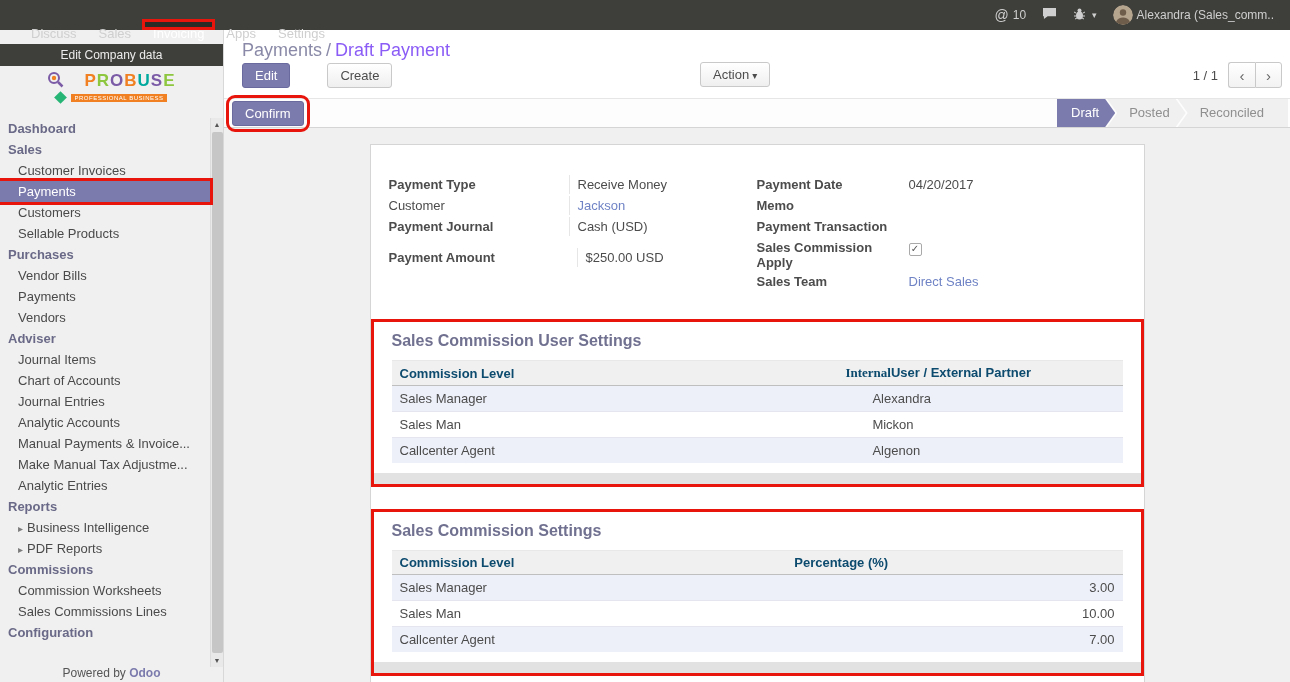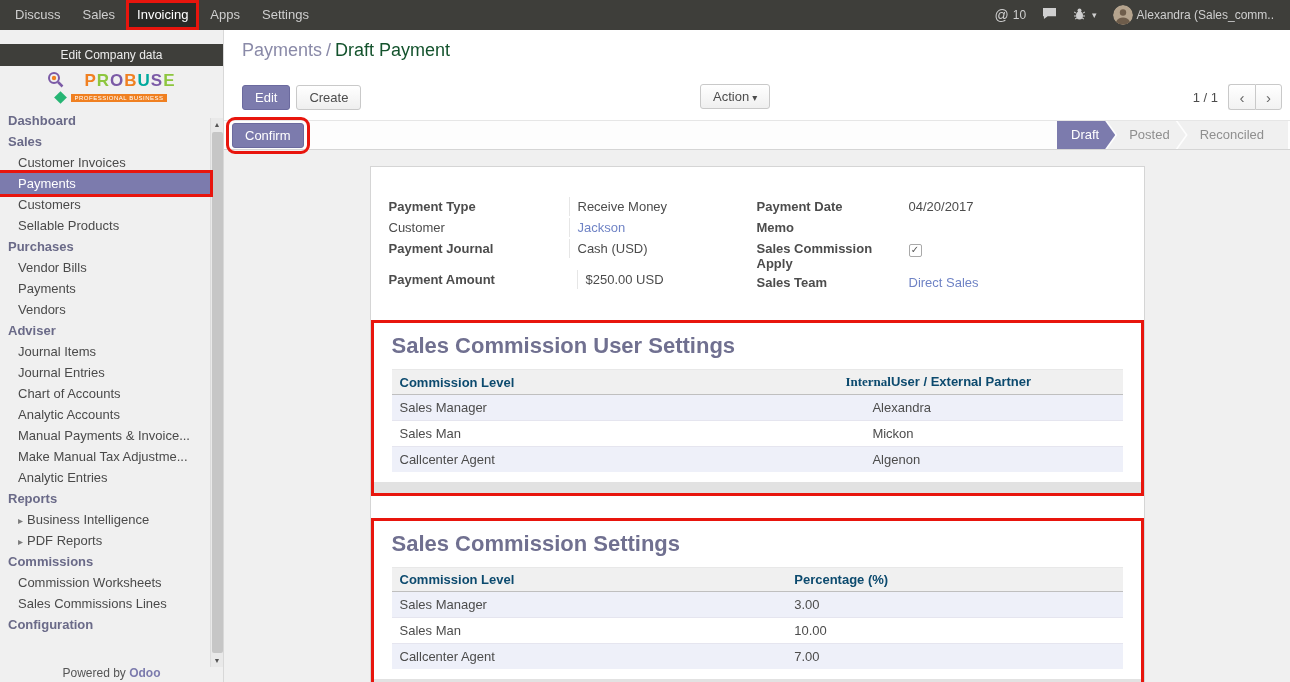--- a/index.html
+++ b/index.html
@@ -7,60 +7,60 @@
     --annotation-red:#e8150d;
     --link:#6f83c5;
   }
   *{box-sizing:border-box;}
   body{
     width:1290px;height:682px;margin:0;overflow:hidden;
     font-family:"Liberation Sans",sans-serif;font-size:13px;color:#4c4c4c;background:#fff;
   }
   
   .topbar{height:30px;background:#3e3e3a;color:#cfcfcf;display:flex;justify-content:space-between;position:relative;z-index:9;}
-  .tb-menus{display:flex;padding-left:4px;}
+  .tb-menus{display:flex;padding-left:20px;margin-top:19px;}
   .tb-menu{line-height:30px;padding:0 11px;cursor:pointer;white-space:nowrap;}
   .tb-menu.active{background:#2a2a27;color:#fff;outline:3px solid var(--annotation-red);outline-offset:-3px;}
   .tb-right{display:flex;align-items:center;padding-right:8px;}
   .tb-item{display:flex;align-items:center;gap:4px;padding:0 8px;height:30px;cursor:pointer;}
   .tb-at{font-size:14px;}
   .tb-count{font-size:12px;}
   .tb-caret{font-size:9px;margin-left:2px;}
   .avatar{width:20px;height:20px;border-radius:50%;overflow:hidden;display:inline-block;flex-shrink:0;}
   .tb-user{font-size:12px;white-space:nowrap;}
   
   .layout{display:flex;height:652px;}
   
   .sidebar{width:224px;flex-shrink:0;background:#f0f0f0;border-right:1px solid #d8d8d8;position:relative;}
   .side-header{background:#3e3e3a;color:#ececec;font-size:12px;text-align:center;padding:4px 0;margin-top:14px;cursor:pointer;}
   .logo{padding:5px 14px 2px;text-align:center;cursor:pointer;}
   .logo-row{display:flex;align-items:center;justify-content:center;gap:20px;}
   .logo-text{font-weight:bold;font-size:17px;letter-spacing:1px;}
   .logo-tagrow{display:flex;align-items:center;justify-content:center;gap:6px;margin-top:2px;}
   .logo-diamond{width:9px;height:9px;background:#26b574;transform:rotate(45deg);display:inline-block;}
   .logo-tagline{background:#f08021;color:#fff;font-size:6px;letter-spacing:.5px;padding:1px 4px;}
-  .side-nav{margin-top:6px;}
+  .side-nav{margin-top:14px;}
   .side-sec{color:#6a6a88;font-weight:bold;padding:3px 8px;cursor:pointer;}
   .side-item{padding:3px 8px 3px 18px;color:#4a4a4a;cursor:pointer;width:210px;white-space:nowrap;overflow:hidden;position:relative;}
   .side-item.selected{background:var(--accent);color:#fff;outline:3px solid var(--annotation-red);z-index:3;}
   .side-item .tri{color:#7b7b7b;font-size:10px;margin-right:4px;}
   .side-scrollbar{position:absolute;top:88px;bottom:15px;right:0;width:13px;background:#e9e9e9;border-left:1px solid #dcdcdc;}
   .sb-btn{position:absolute;left:0;width:100%;height:13px;font-size:7px;color:#555;text-align:center;line-height:13px;cursor:pointer;background:#e9e9e9;}
   .sb-up{top:0;} .sb-down{bottom:0;}
   .sb-thumb{position:absolute;top:14px;bottom:14px;left:1px;width:11px;background:#c6c6c6;border-radius:2px;cursor:grab;}
   .side-footer{position:absolute;bottom:0;left:0;width:100%;text-align:center;font-size:12px;padding:2px 0;color:#555;}
   .side-footer .brand{color:var(--accent);font-weight:bold;cursor:pointer;}
   
   .main{flex:1;display:flex;flex-direction:column;min-width:0;background:#fff;}
   .control-panel{padding:10px 8px 0 18px;background:#fff;}
   .breadcrumb{font-size:18px;line-height:20px;}
   .bc-parent{color:#8a8aa8;cursor:pointer;}
   .bc-sep{color:#8a8aa8;margin:0 4px;}
-  .bc-current{color:#14532d;}
-  .cp-buttons{display:flex;align-items:flex-end;margin:24px 0 10px;position:relative;height:26px;}
+  .bc-current{color:#8b5cf6;}
+  .cp-buttons{display:flex;align-items:flex-end;margin:2px 0 10px;position:relative;height:26px;gap:31px;}
   .btn{font-family:inherit;font-size:13px;padding:4px 12px;border:1px solid #c9c9c9;border-radius:3px;background:linear-gradient(#fff,#efefef);color:#4c4c4c;cursor:pointer;}
   .btn-primary{background:var(--accent);border-color:#6b6a9e;color:#fff;}
   .btn + .btn{margin-left:6px;}
   .action-dd{position:absolute;left:458px;top:0;}
   .caret{font-size:10px;margin-left:3px;}
   .pager{margin-left:auto;display:flex;align-items:center;gap:10px;}
   .pager-text{color:#4c4c4c;}
   .pager-btns{display:flex;}
   .pager-btns button{width:27px;height:26px;border:1px solid #c9c9c9;background:linear-gradient(#fff,#f2f2f2);font-size:15px;line-height:1;color:#666;cursor:pointer;}
   .pager-btns button:first-child{border-radius:3px 0 0 3px;border-right:none;}
@@ -88,28 +88,28 @@
   .flabel.normal{font-weight:normal;}
   .fgroup.left .flabel{width:180px;}
   .fgroup.right .flabel{width:144px;padding-right:4px;}
   .fvalue{flex:1;padding:2px 0 2px 8px;min-height:17px;}
   .fgroup.left .fvalue{border-left:1px solid #e6e6e6;}
   .link{color:var(--link);cursor:pointer;}
   .checkbox{width:13px;height:13px;border:1px solid #a9a9a9;border-radius:2px;background:#fff;display:inline-flex;align-items:center;justify-content:center;font-size:10px;color:#555;line-height:1;margin-top:2px;cursor:pointer;}
   
   .red-section{border:3px solid var(--annotation-red);margin-top:12px;padding-top:10px;}
   .red-section.second{margin-top:22px;}
-  .red-section h2{margin:0 18px 10px;font-size:22px;font-weight:bold;color:#707090;}
+  .red-section h2{margin:0 18px 10px;font-size:16px;font-weight:bold;color:#707090;}
   .rtable{width:calc(100% - 36px);margin:0 18px;border-collapse:collapse;font-size:13px;}
   .rtable th{background:#f0f0f0;text-align:left;font-weight:bold;color:#0c4a6e;padding:4px 8px;border-bottom:1px solid #bfbfbf;border-top:1px solid #e8e8e8;cursor:pointer;}
   .rtable td{padding:5px 8px;border-top:1px solid #e5e5ef;}
   .rtable tbody tr{cursor:pointer;}
   .rtable tbody tr:nth-child(odd) td{background:#eef0f9;}
   .rtable.t1 td:last-child{padding-left:35px;}
-  .rtable.t2 td:last-child{text-align:left;}
+  .rtable.t2 td:last-child{text-align:right;}
   .serif{font-family:"Liberation Serif",serif;}
   .gray-strip{height:11px;background:#e2e2e2;margin-top:10px;}
 </style>
 </head>
 <body>
 
 <header class="topbar">
   <nav class="tb-menus">
       <div class="tb-menu">Discuss</div>
       <div class="tb-menu">Sales</div>
@@ -178,22 +178,22 @@
         <div class="side-item"><span>Customer Invoices</span></div>
         <div class="side-item selected"><span>Payments</span></div>
         <div class="side-item"><span>Customers</span></div>
         <div class="side-item"><span>Sellable Products</span></div>
         <div class="side-sec">Purchases</div>
         <div class="side-item"><span>Vendor Bills</span></div>
         <div class="side-item"><span>Payments</span></div>
         <div class="side-item"><span>Vendors</span></div>
         <div class="side-sec">Adviser</div>
         <div class="side-item"><span>Journal Items</span></div>
+        <div class="side-item"><span>Chart of Accounts</span></div>
         <div class="side-item"><span>Journal Entries</span></div>
-        <div class="side-item"><span>Chart of Accounts</span></div>
         <div class="side-item"><span>Analytic Accounts</span></div>
         <div class="side-item"><span>Manual Payments &amp; Invoice...</span></div>
         <div class="side-item"><span>Make Manual Tax Adjustme...</span></div>
         <div class="side-item"><span>Analytic Entries</span></div>
         <div class="side-sec">Reports</div>
         <div class="side-item"><span class="tri">▸</span><span>Business Intelligence</span></div>
         <div class="side-item"><span class="tri">▸</span><span>PDF Reports</span></div>
         <div class="side-sec">Commissions</div>
         <div class="side-item"><span>Commission Worksheets</span></div>
         <div class="side-item"><span>Sales Commissions Lines</span></div>
@@ -264,20 +264,24 @@
           <div class="fgroup right">
               <div class="frow">
                 <div class="flabel">Payment Date</div>
                 <div class="fvalue">04/20/2017</div>
               </div>
               <div class="frow">
                 <div class="flabel">Memo</div>
                 <div class="fvalue"></div>
               </div>
               <div class="frow">
+                <div class="flabel">Payment Transaction</div>
+                <div class="fvalue"></div>
+              </div>
+              <div class="frow">
                 <div class="flabel">Sales Commission Apply</div>
                 <div class="fvalue"><span class="checkbox">✓</span></div>
               </div>
               <div class="frow">
                 <div class="flabel">Sales Team</div>
                 <div class="fvalue"><span class="link">Direct Sales</span></div>
               </div>
             </div>
         </div>
 

